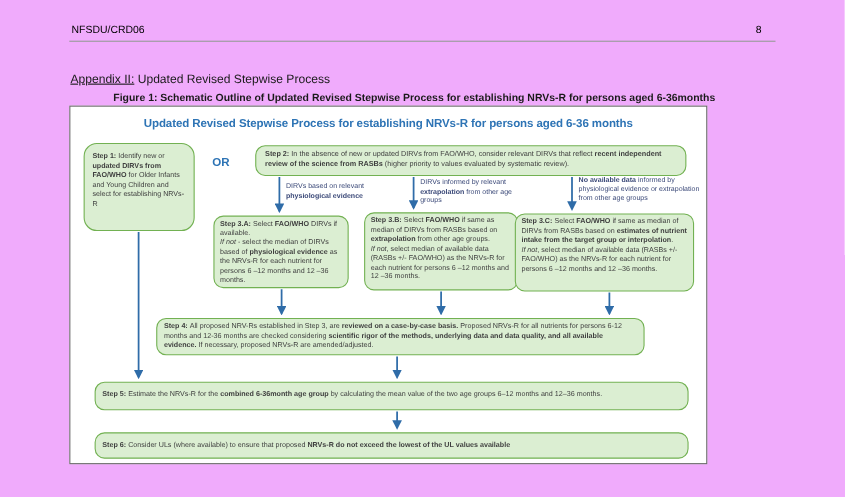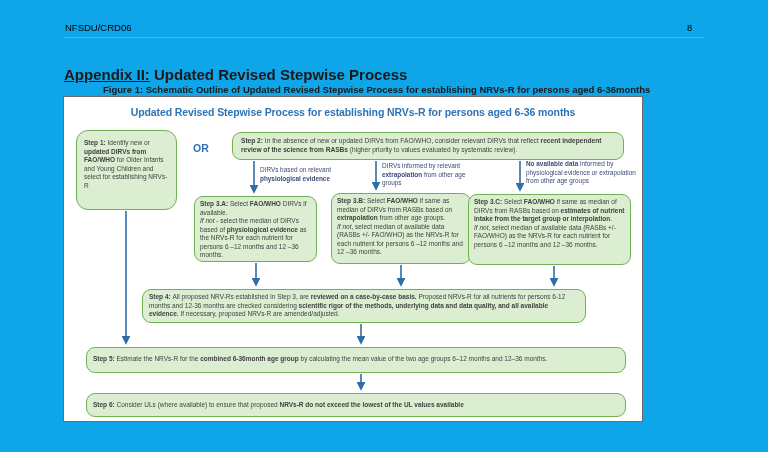--- a/index.html
+++ b/index.html
@@ -2,29 +2,29 @@
 <html style="--accent: #2e74b5; --box-fill: #dbeed2; --box-border: #72b152; --arrow: #2f6ca8; --branch-label: #3c4a79; --box-text: #3f3f3f;"><head>
 <meta charset="utf-8">
 <style>
   :root{
     --accent:#2e74b5; --box-fill:#dbeed2; --box-border:#72b152;
     --arrow:#2f6ca8; --branch-label:#3c4a79; --box-text:#3f3f3f; --rule:#9a9a9a;
   }
   *{box-sizing:border-box;margin:0;padding:0;}
   html,body{background:#ffffff;}
   body{font-family:"Liberation Sans","DejaVu Sans",sans-serif;color:#1a1a1a;}
-  .page{position:relative;width:768px;height:452px;background:#0ea5e9;overflow:hidden;}
+  .page{position:relative;width:768px;height:452px;background:#f0abfc;overflow:hidden;}
 
   
   .doc-id{position:absolute;left:65px;top:22px;font-size:9.5px;color:#000;}
   .page-num{position:absolute;left:687px;top:22px;font-size:9.5px;color:#000;}
   .header-rule{position:absolute;left:63px;top:37px;width:642px;height:0;border-top:1.6px solid var(--rule);}
 
   
-  .appendix{position:absolute;left:64px;top:66px;font-size:15px;font-weight:bold;text-align:center;}
+  .appendix{position:absolute;left:64px;top:66px;font-size:11px;font-weight:normal;text-align:center;}
   .appendix .u{text-decoration:underline;}
   .fig-caption{position:absolute;left:64px;top:84px;font-size:9.5px;font-weight:bold;padding-left:39px;}
 
   
   .figure{position:absolute;left:63px;top:96px;width:580px;height:326px;border:1px solid #6b6b6b;background:#fff;}
 
   .chart-title{position:absolute;left:0;top:9px;width:100%;text-align:center;
     font-size:10.5px;font-weight:bold;color:var(--accent);letter-spacing:-0.1px;}
 
   .gbox{position:absolute;background:var(--box-fill);border:1.3px solid var(--box-border);

